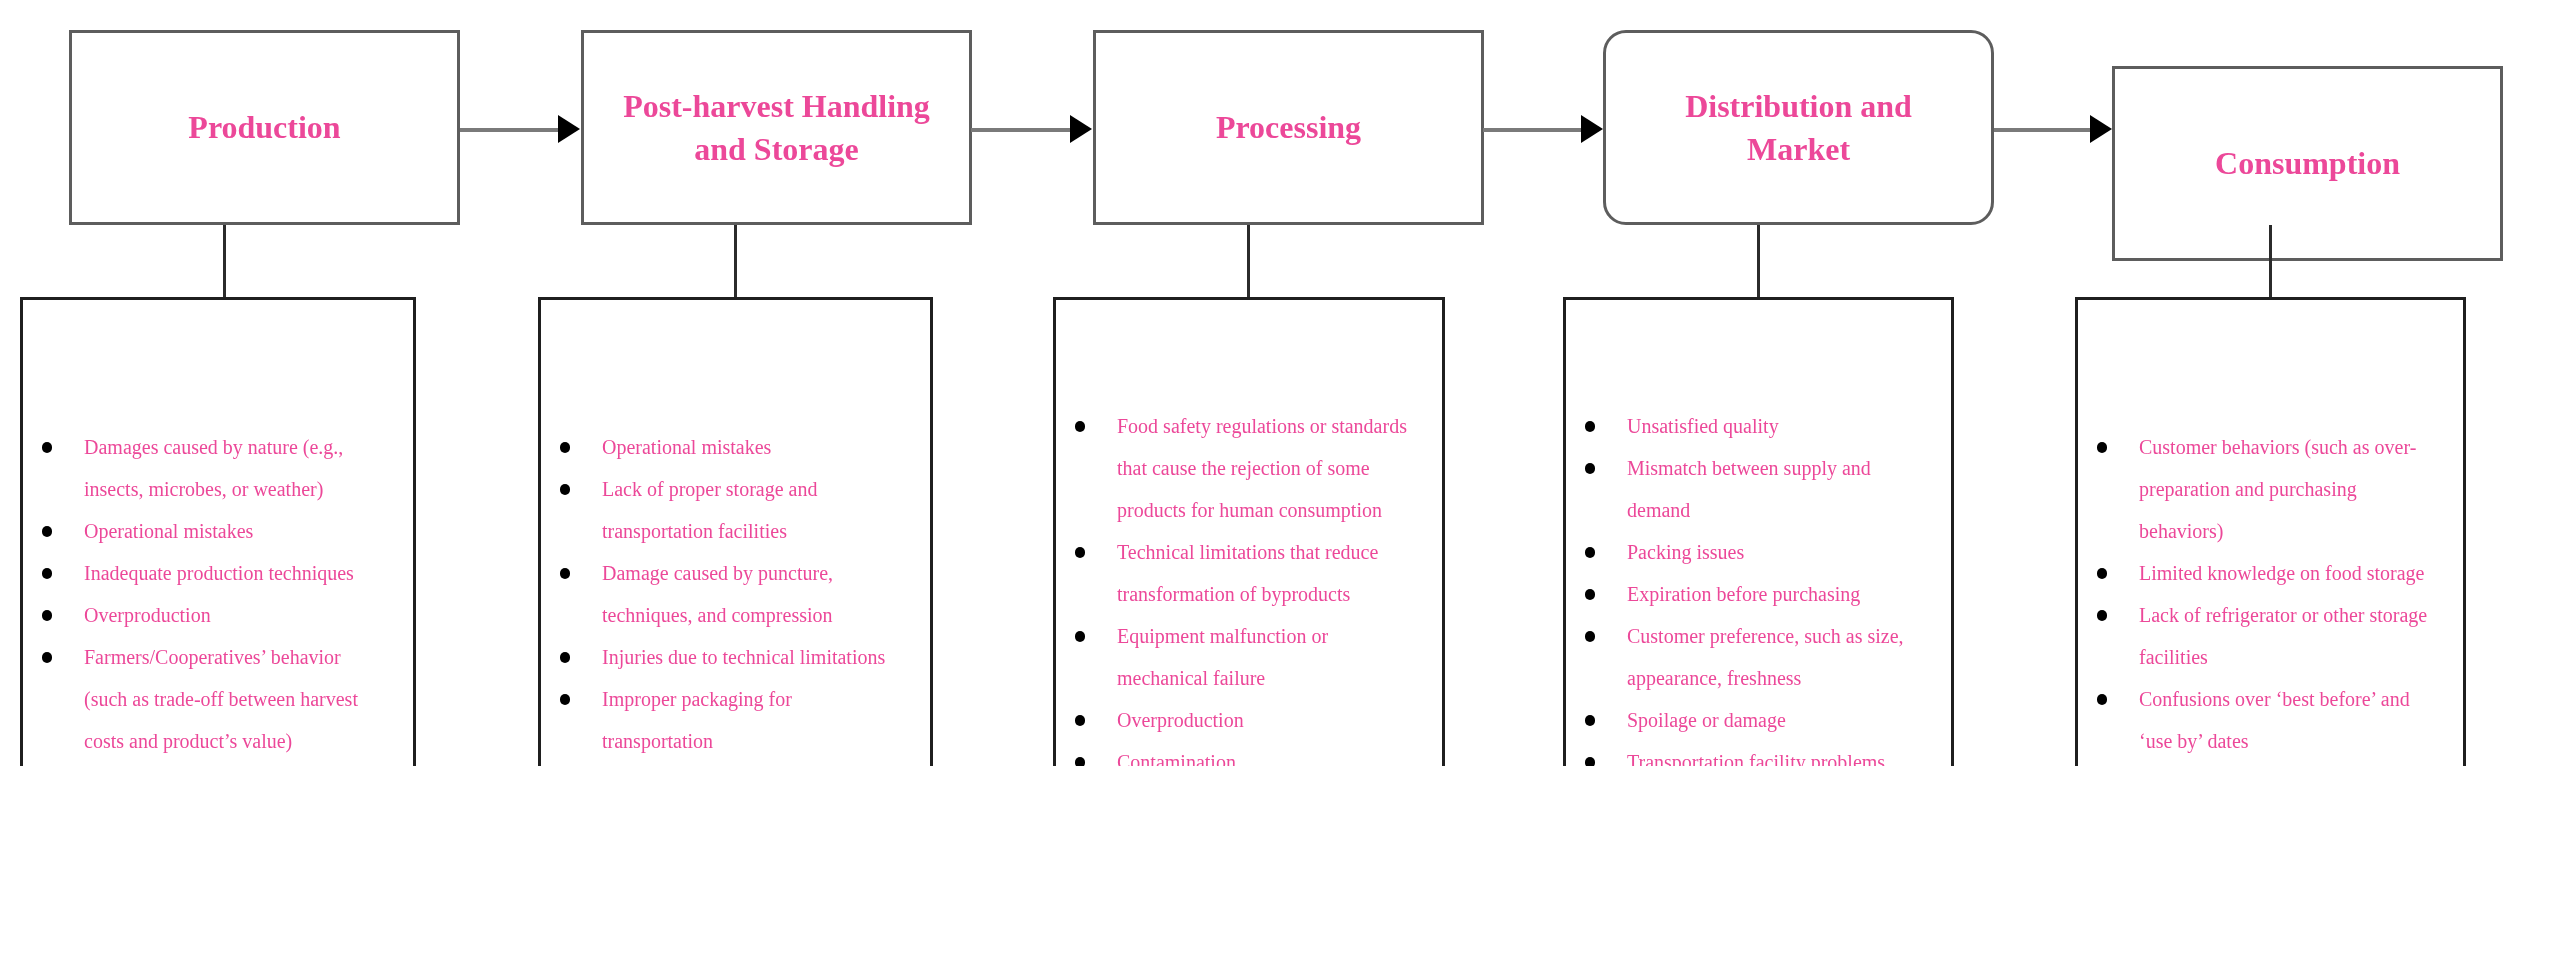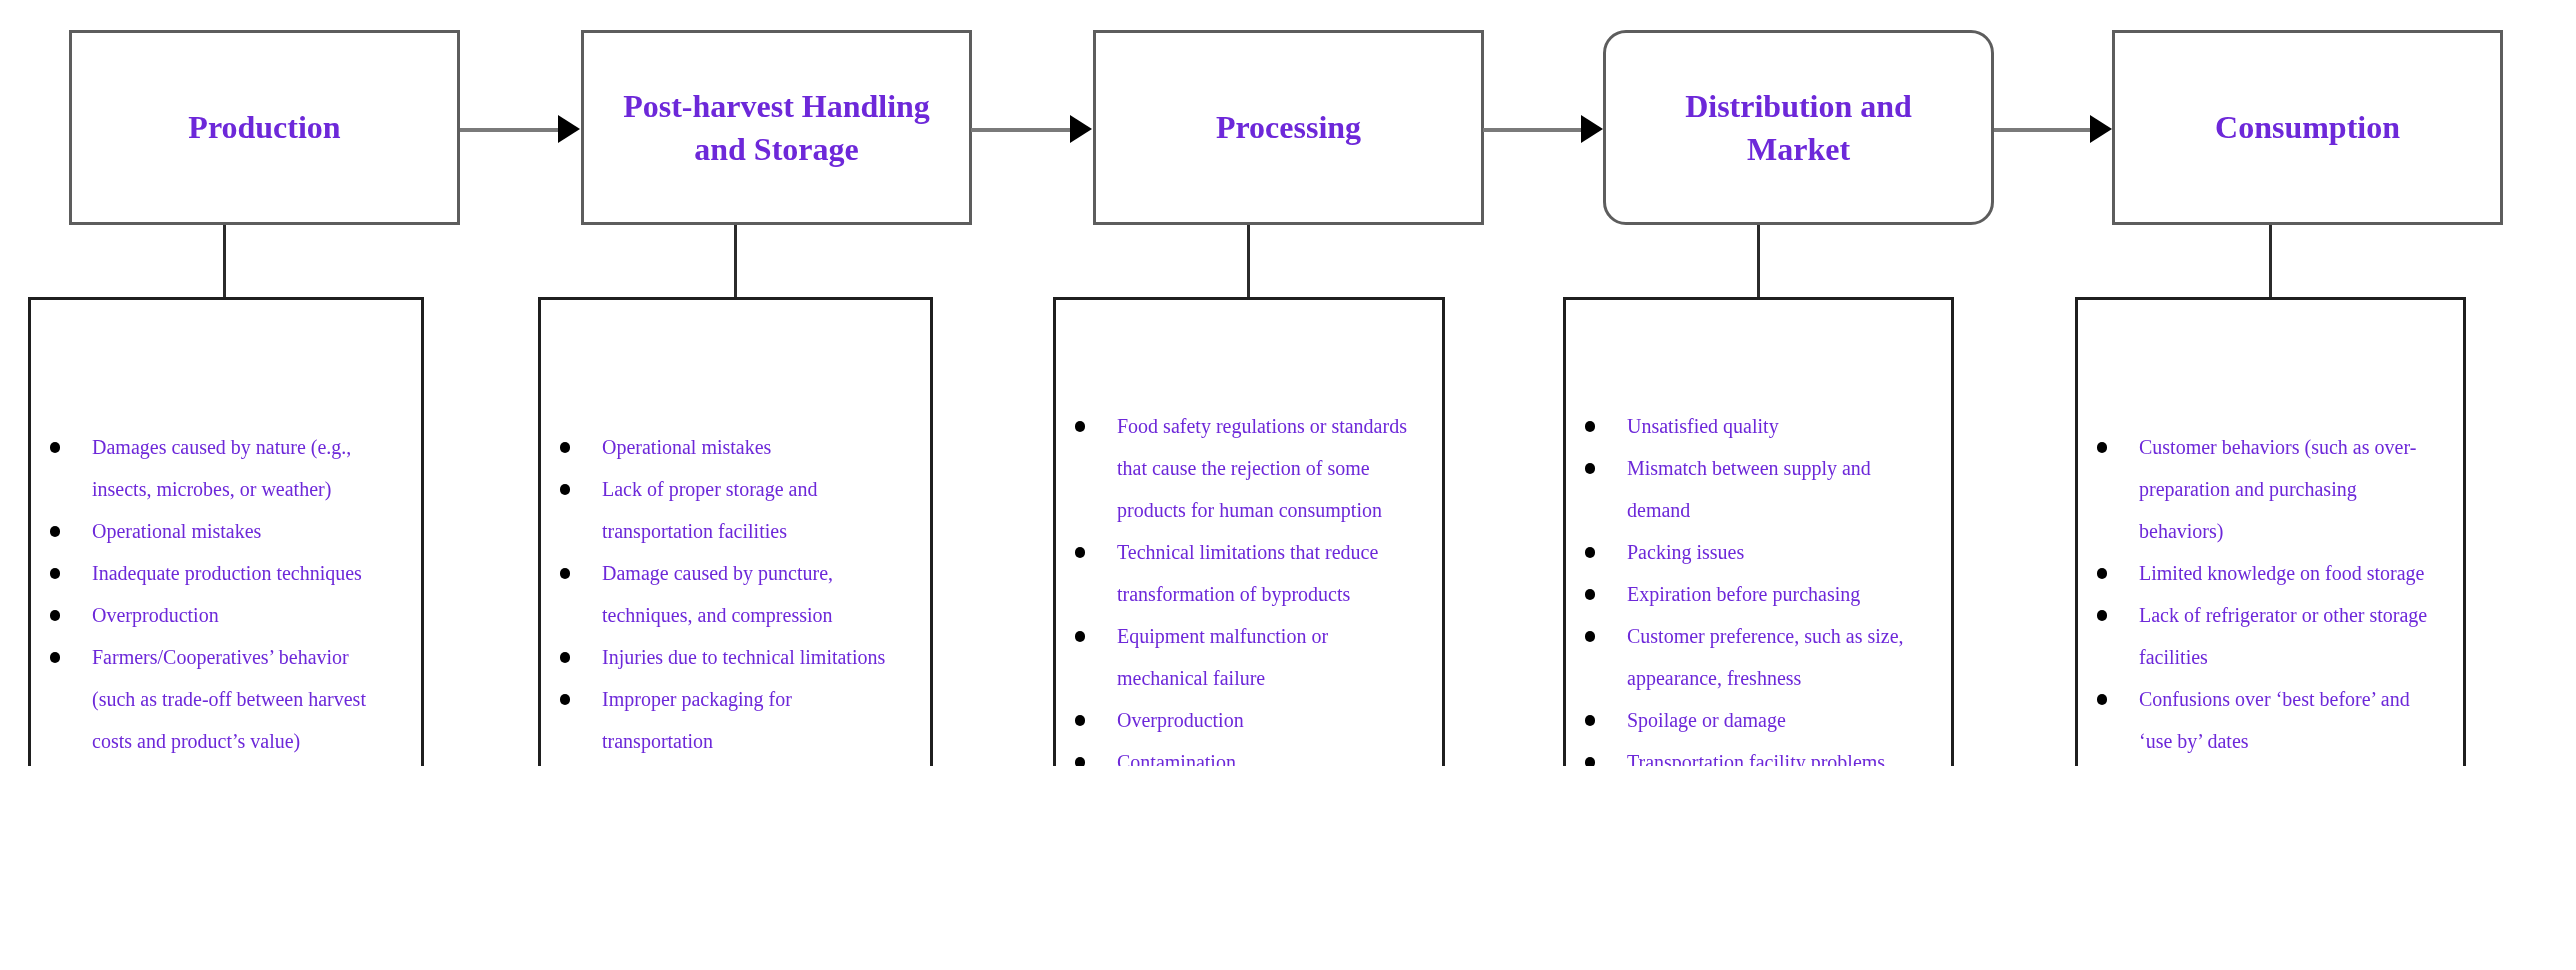--- a/index.html
+++ b/index.html
@@ -2,21 +2,21 @@
 <html style="font-size:12.8px"><head>
 <meta charset="utf-8">
 <style>
   html, body { margin: 0; padding: 0; background: #ffffff; }
   .canvas {
     position: relative;
     width: 2576px;
     height: 766px;
     background: #ffffff;
     font-family: "Liberation Serif", "DejaVu Serif", serif;
-    color: #6d28d9;
+    color: #ec4899;
     overflow: hidden;
   }
   .stage {
     position: absolute;
     top: 30px;
     height: 195px;
     box-sizing: border-box;
     border: 3.2px solid #5d5d5d;
     background: #ffffff;
     display: flex;
@@ -102,21 +102,21 @@
     <span class="t">and Storage</span>
   </div>
   <div class="stage" style="left:1093px;width:391px;">
     <span class="t">Processing</span>
     <span class="t"></span>
   </div>
   <div class="stage" style="left:1603px;width:391px;border-radius:23px;">
     <span class="t">Distribution and</span>
     <span class="t">Market</span>
   </div>
-  <div class="stage" style="left:2112px;width:391px;">
+  <div class="stage" style="left:2112px;width:391px;margin-top:36px;">
     <span class="t">Consumption</span>
     <span class="t"></span>
   </div>
 
   <div class="aline" style="left:460px;width:100px;"></div>
   <div class="ahead" style="left:558px;"></div>
 
   <div class="aline" style="left:971px;width:100px;"></div>
   <div class="ahead" style="left:1070px;"></div>
 
@@ -125,21 +125,21 @@
 
   <div class="aline" style="left:1994px;width:97px;"></div>
   <div class="ahead" style="left:2090px;"></div>
 
   <div class="conn" style="left:223px;"></div>
   <div class="conn" style="left:734px;"></div>
   <div class="conn" style="left:1247px;"></div>
   <div class="conn" style="left:1757px;"></div>
   <div class="conn" style="left:2269px;"></div>
 
-  <div class="listbox" style="left:28px;width:396px;">
+  <div class="listbox" style="left:20px;width:396px;">
     <ul>
       <li class="item"><span class="dot"></span><span>Damages caused by nature (e.g., insects, microbes, or weather)</span></li>
       <li class="item"><span class="dot"></span><span>Operational mistakes</span></li>
       <li class="item"><span class="dot"></span><span>Inadequate production techniques</span></li>
       <li class="item"><span class="dot"></span><span>Overproduction</span></li>
       <li class="item"><span class="dot"></span><span>Farmers/Cooperatives’ behavior (such as trade-off between harvest costs and product’s value)</span></li>
       <li class="item last"><span class="dot"></span><span>...</span></li>
     </ul>
   </div>
 

